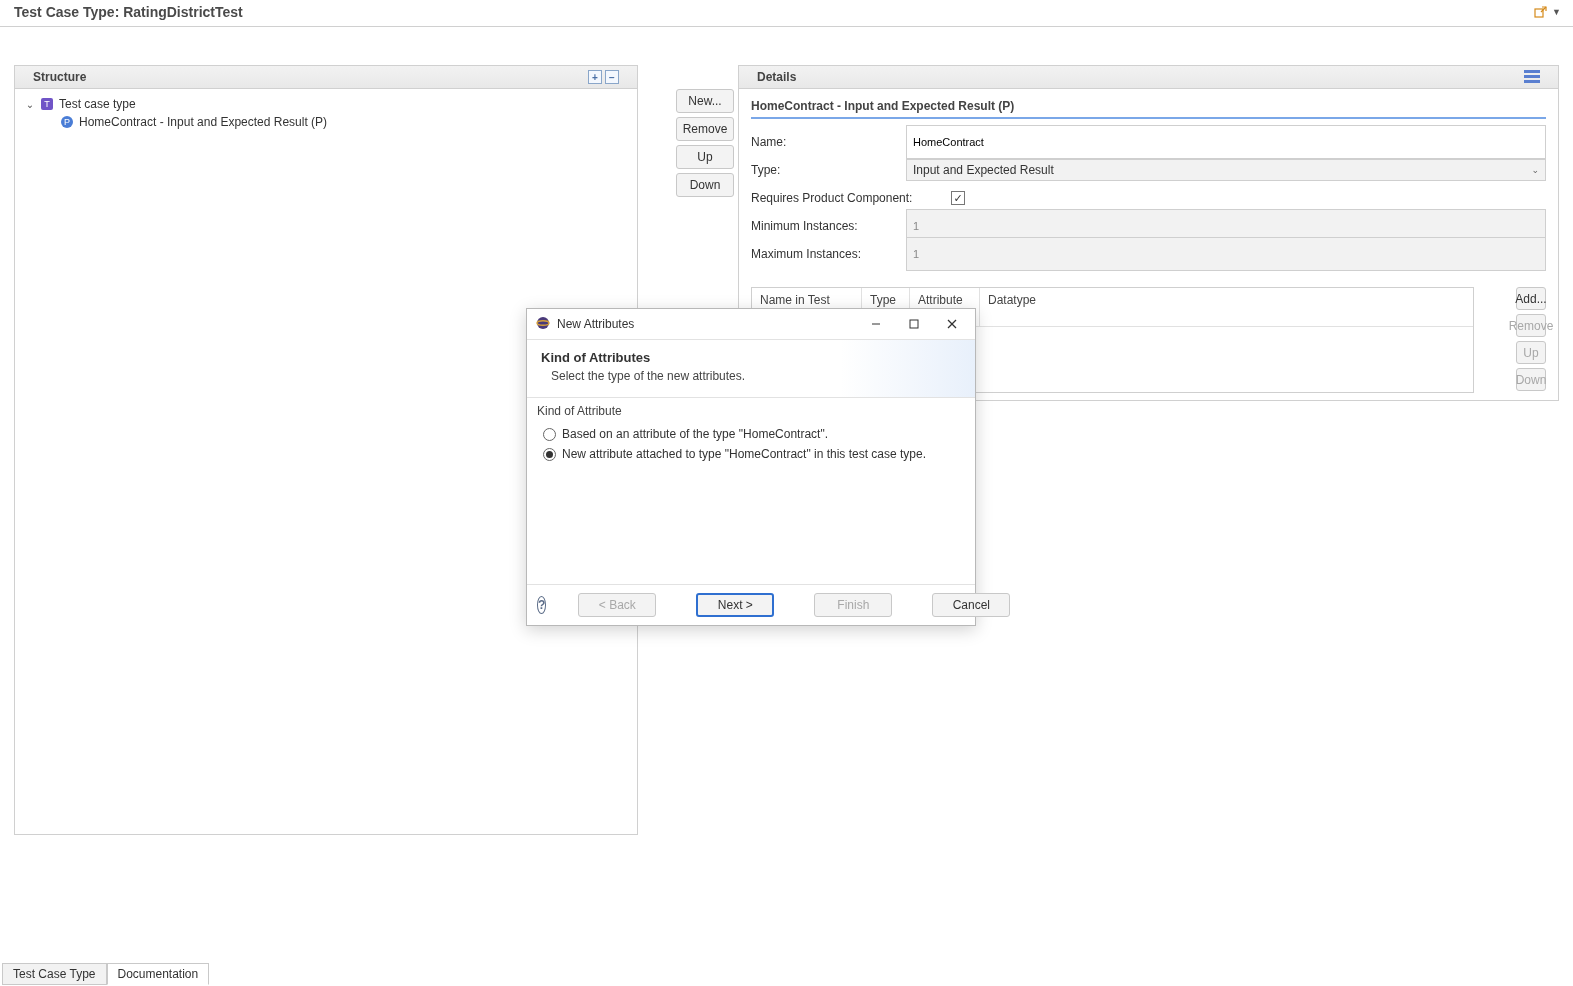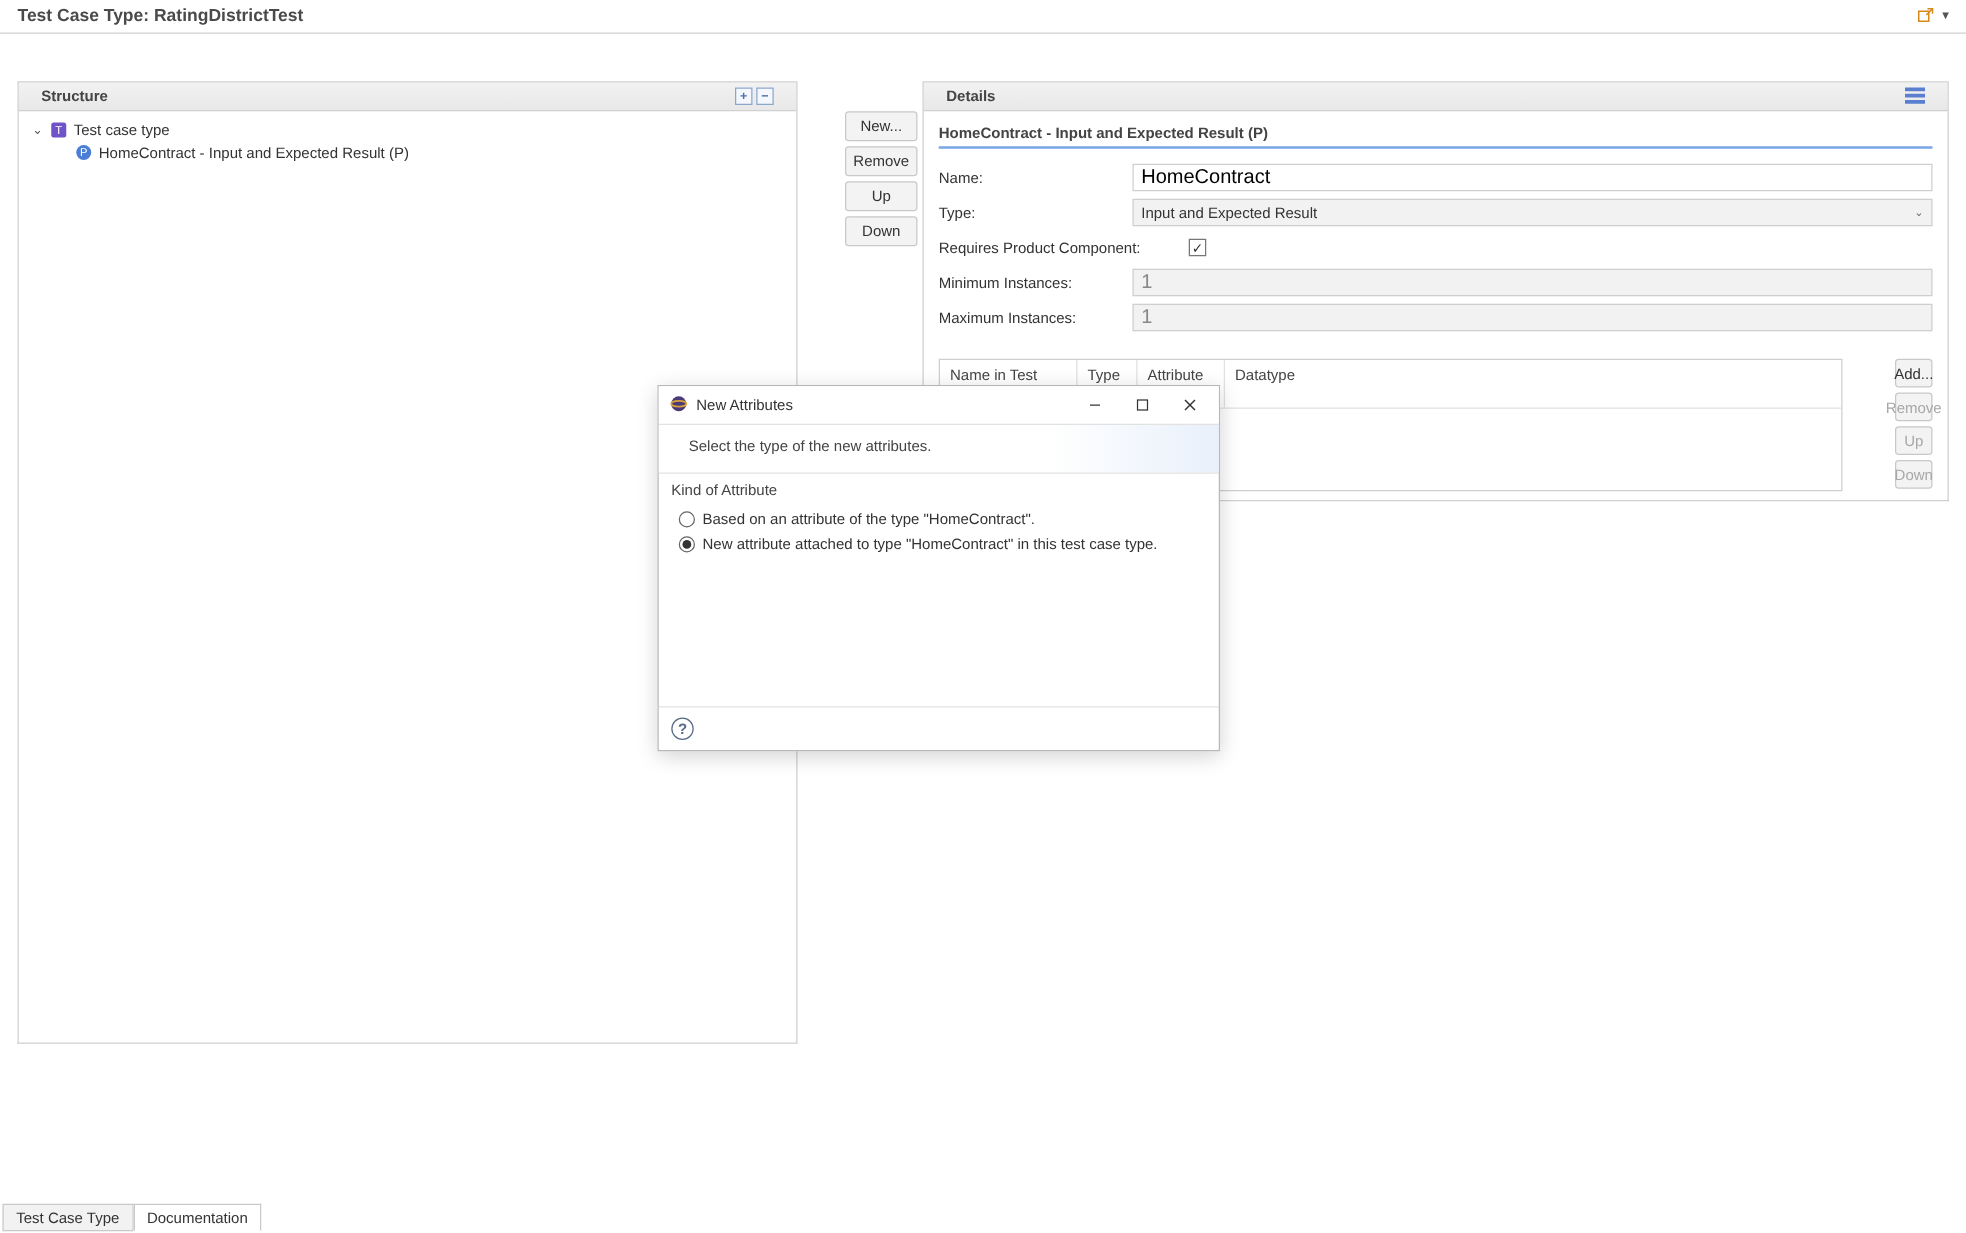--- a/index.html
+++ b/index.html
@@ -110,24 +110,24 @@
 }
 .form-row {
   display: flex;
   align-items: center;
   height: 26px;
   margin-bottom: 2px;
 }
 .form-label { width: 155px; color: #333; }
 .text-input {
   flex: 1;
-  height: 22px;
+  height: 34px;
   border: 1px solid #cfcfcf;
   padding: 0 6px;
-  font-size: 16px;
+  font-size: 11px;
   background: #fff;
 }
 .text-input.ro { background: #f2f2f2; color: #888; }
 .select-input {
   flex: 1;
   height: 22px;
   border: 1px solid #cfcfcf;
   background: #f2f2f2;
   display: flex;
   align-items: center;
@@ -408,29 +408,36 @@
         </div>
       <div class="win-btn">
           <svg width="10" height="10">
             <line x1="1" y1="1" x2="9" y2="9" stroke="#333" stroke-width="1.2"></line>
             <line x1="9" y1="1" x2="1" y2="9" stroke="#333" stroke-width="1.2"></line>
           </svg>
         </div>
     </div>
   </div>
   <div class="dialog-banner">
+    <h2>Kind of Attributes</h2>
     <p>Select the type of the new attributes.</p>
   </div>
   <div class="dialog-content">
     <div class="group-label">Kind of Attribute</div>
     <div class="radio-row">
       <span class="radio"></span>
       <span>Based on an attribute of the type "HomeContract".</span>
     </div>
     <div class="radio-row">
       <span class="radio checked"></span>
       <span>New attribute attached to type "HomeContract" in this test case type.</span>
     </div>
   </div>
   <div class="dialog-footer">
     <div class="help-icon">?</div>
+    <div class="footer-buttons">
+      <div class="btn wizard disabled">&lt; Back</div>
+      <div class="btn wizard primary">Next &gt;</div>
+      <div class="btn wizard disabled">Finish</div>
+      <div class="btn wizard">Cancel</div>
+    </div>
   </div>
 </div>
 
 </body></html>

